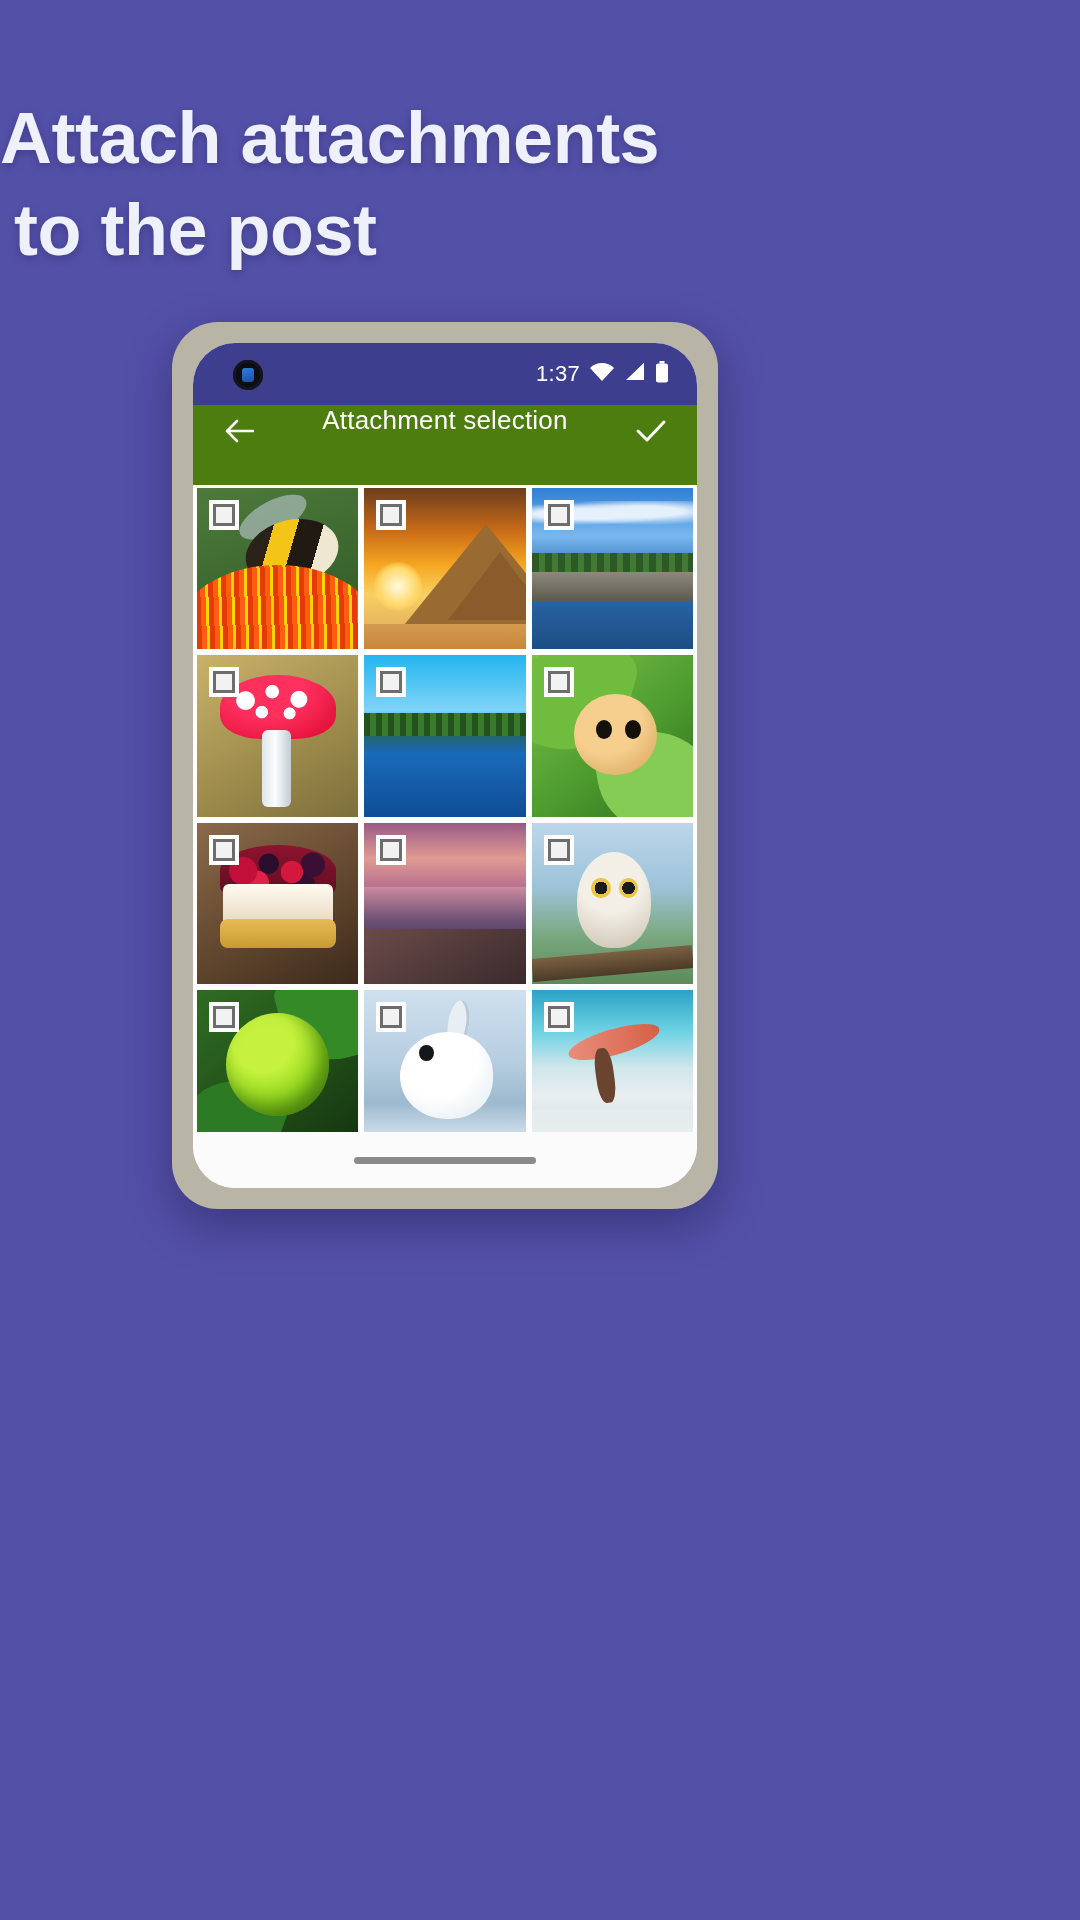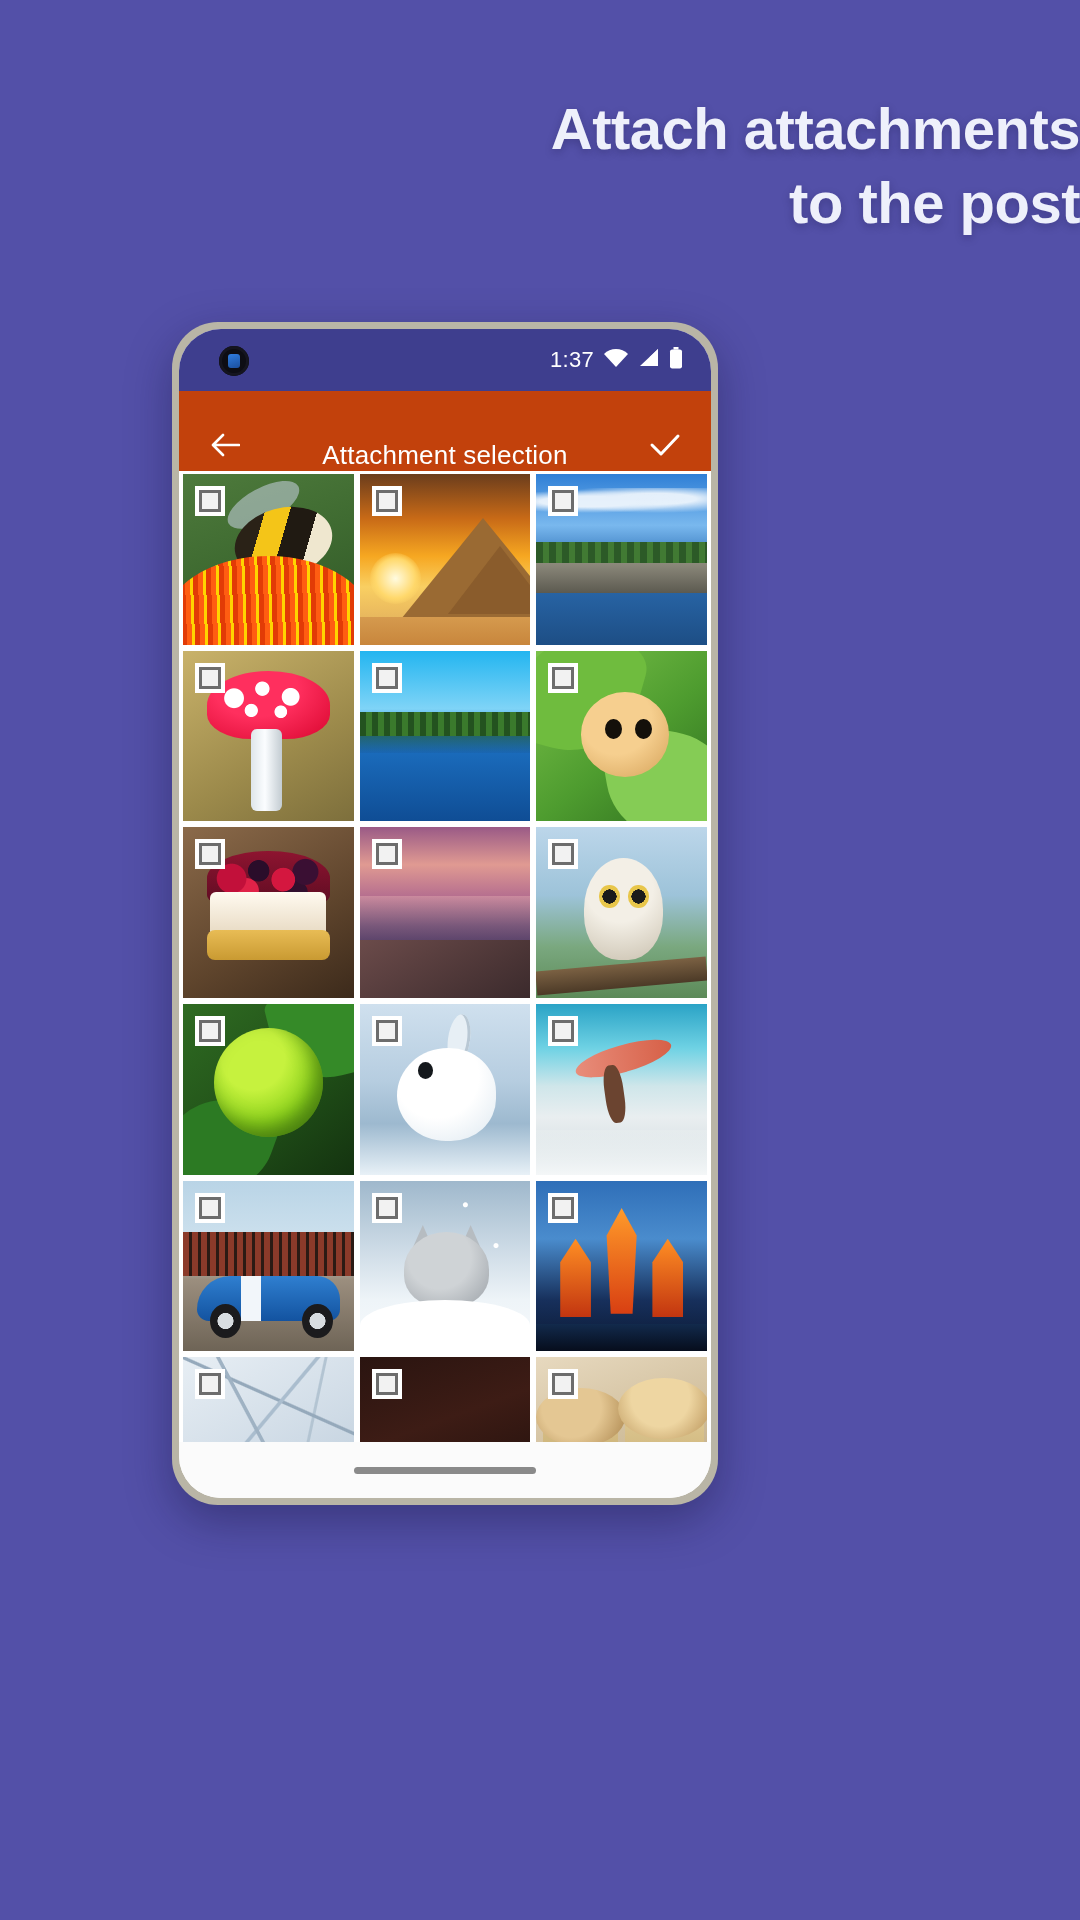--- a/index.html
+++ b/index.html
@@ -7,35 +7,35 @@
     width:1080px; height:1920px;
     background:#5350a8;
     font-family:"Liberation Sans", sans-serif;
     overflow:hidden;
   }
   .stage { position:relative; width:1080px; height:1920px; background:#5350a8; }
 
   
   .promo {
     position:absolute; left:0; top:92px; width:1080px;
-    text-align:right;
+    text-align:left;
     color:#eef0fb;
-    font-size:58px; font-weight:700; line-height:1.28;
+    font-size:72px; font-weight:700; line-height:1.28;
     letter-spacing:-0.5px;
     text-shadow:0 3px 8px rgba(20,18,60,.28);
   }
   .promo .l2 { display:block;margin-left:14px; }
 
   
   .phone {
     position:absolute; left:172px; top:322px;
-    width:546px; height:1183px;
+    width:546px; height:887px;
     border-radius:46px;
     background:#b9b5a6;
-    padding:7px;
+    padding:21px;
     box-shadow:0 16px 46px rgba(18,15,55,.38);
   }
   .screen {
     position:relative; width:100%; height:100%;
     border-radius:42px; overflow:hidden;
     background:#ffffff;
     display:flex; flex-direction:column;
   }
 
   
@@ -54,22 +54,22 @@
   .punch::after{
     content:""; position:absolute; left:9px; top:8px;
     width:12px; height:14px; border-radius:3px;
     background:linear-gradient(160deg,#2f7de0,#1b4f9e);
   }
   .clock { color:#ffffff; font-size:22px; font-weight:500; letter-spacing:.3px; }
   .sb-ico { display:block; }
 
   
   .appbar {
-    flex:0 0 80px; background:#c2410c;
-    display:flex; align-items:flex-end; padding:0 20px; gap:4px;
+    flex:0 0 80px; background:#4d7c0f;
+    display:flex; align-items:flex-start; padding:0 20px; gap:4px;
   }
   .appbar .title {
     flex:1; text-align:center; color:#ffffff;
     font-size:26px; font-weight:400; letter-spacing:.2px;
   }
   .iconbtn {
     width:52px; height:52px; display:flex; align-items:center; justify-content:center;
     border-radius:50%; flex:0 0 auto;
   }
 

